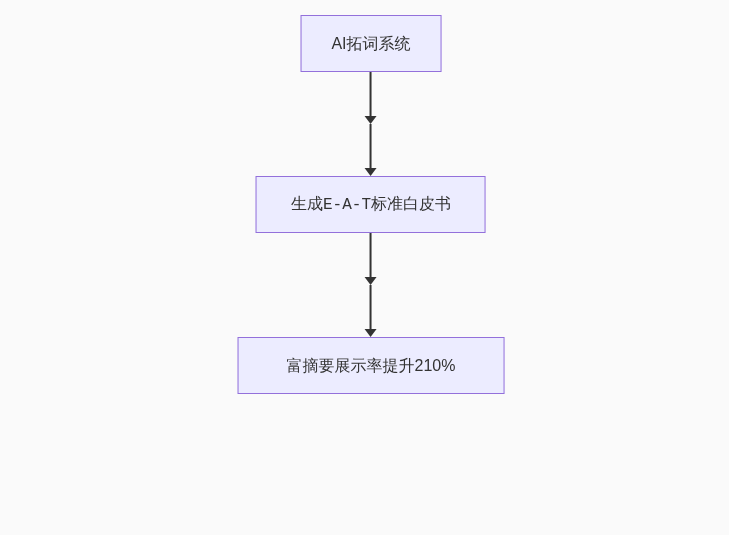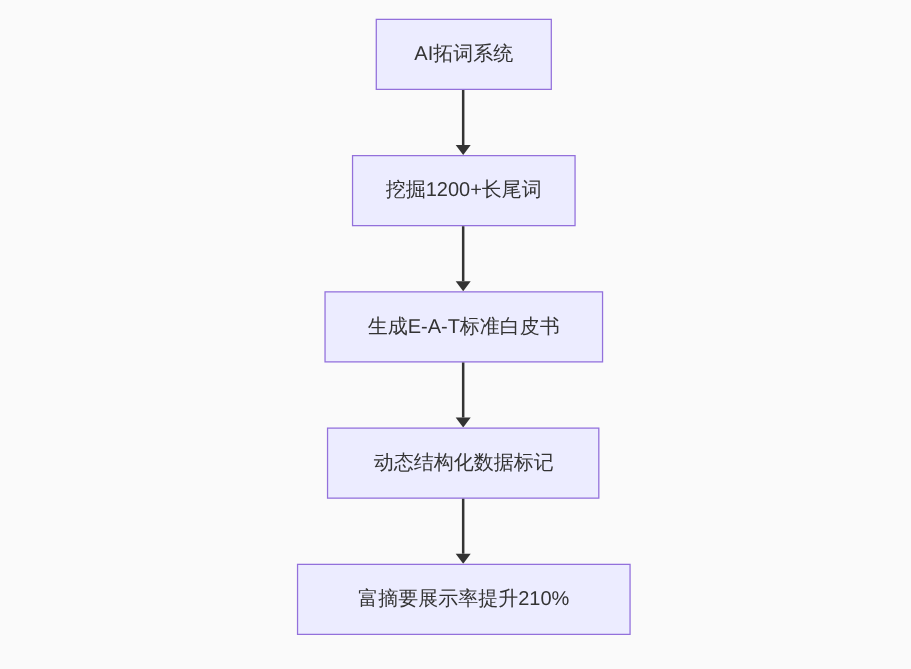--- a/index.html
+++ b/index.html
@@ -31,21 +31,21 @@
     line-height: 1;
     min-height: 57px;
     box-sizing: border-box;
     display: flex;
     align-items: center;
     justify-content: center;
     white-space: nowrap;
   }
   .node-1 { padding: 0 30px; }
   .node-2 { padding: 0 26px; }
-  .node-3 { padding: 0 34px; }
+  .node-3 { padding: 0 34px; font-family: Liberation Mono, monospace; }
   .node-4 { padding: 0 36px; }
   .node-5 { padding: 0 48px; }
   .edge {
     display: flex;
     flex-direction: column;
     align-items: center;
     height: 52px;
   }
   .edge-line {
     width: 2px;
@@ -67,41 +67,35 @@
 
   <div class="node node-1">
     <span>AI拓词系统</span>
   </div>
 
   <div class="edge">
     <div class="edge-line"></div>
     <div class="edge-arrowhead"></div>
   </div>
 
-  <div class="node node-2">
-    <span>挖掘1200+长尾词</span>
-  </div>
 
   <div class="edge">
     <div class="edge-line"></div>
     <div class="edge-arrowhead"></div>
   </div>
 
   <div class="node node-3">
     <span>生成E-A-T标准白皮书</span>
   </div>
 
   <div class="edge">
     <div class="edge-line"></div>
     <div class="edge-arrowhead"></div>
   </div>
 
-  <div class="node node-4">
-    <span>动态结构化数据标记</span>
-  </div>
 
   <div class="edge">
     <div class="edge-line"></div>
     <div class="edge-arrowhead"></div>
   </div>
 
   <div class="node node-5">
     <span>富摘要展示率提升210%</span>
   </div>
 

